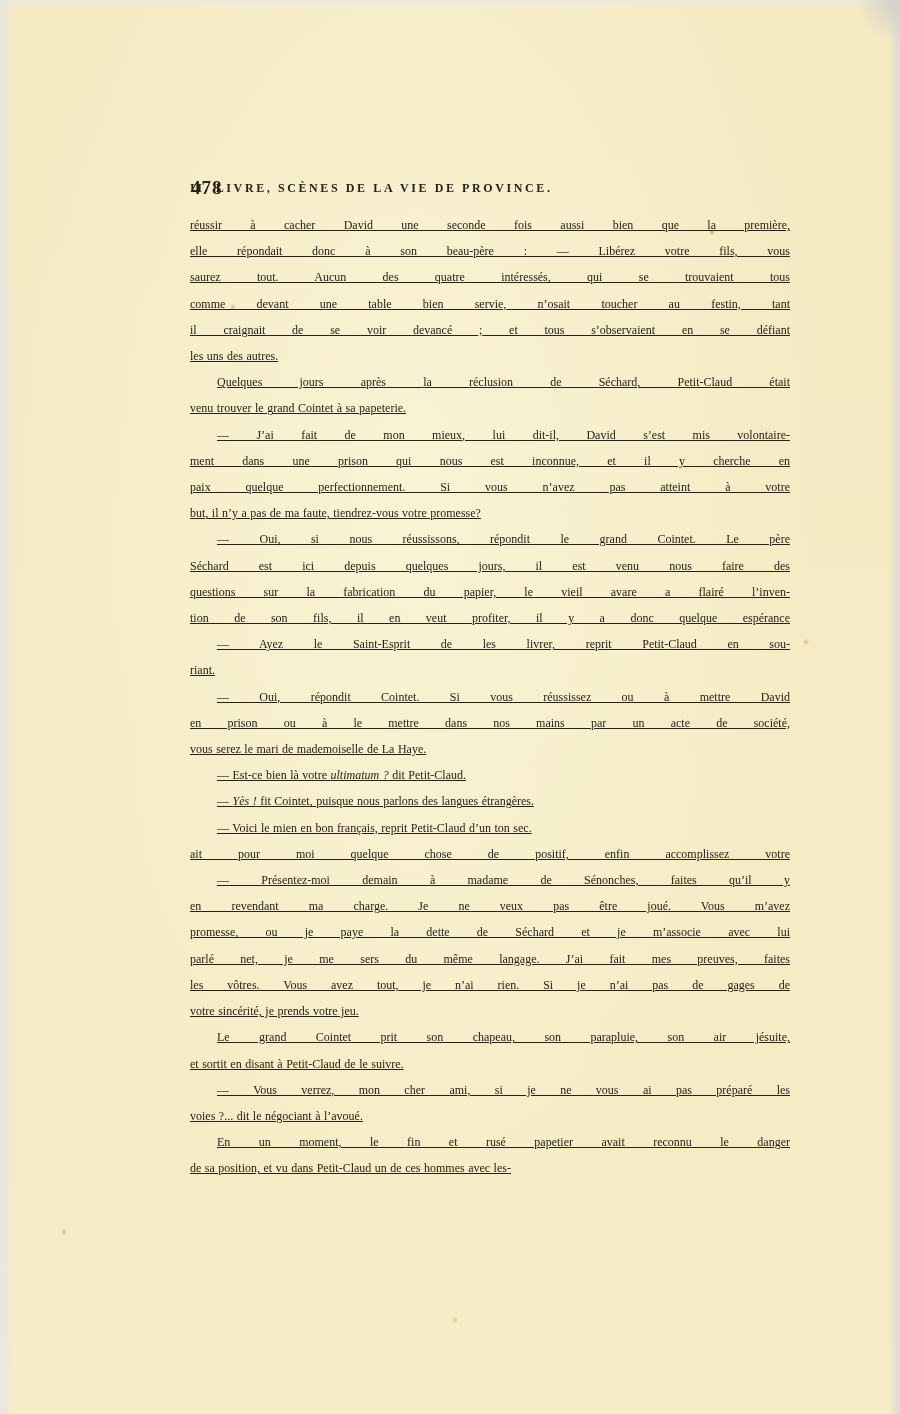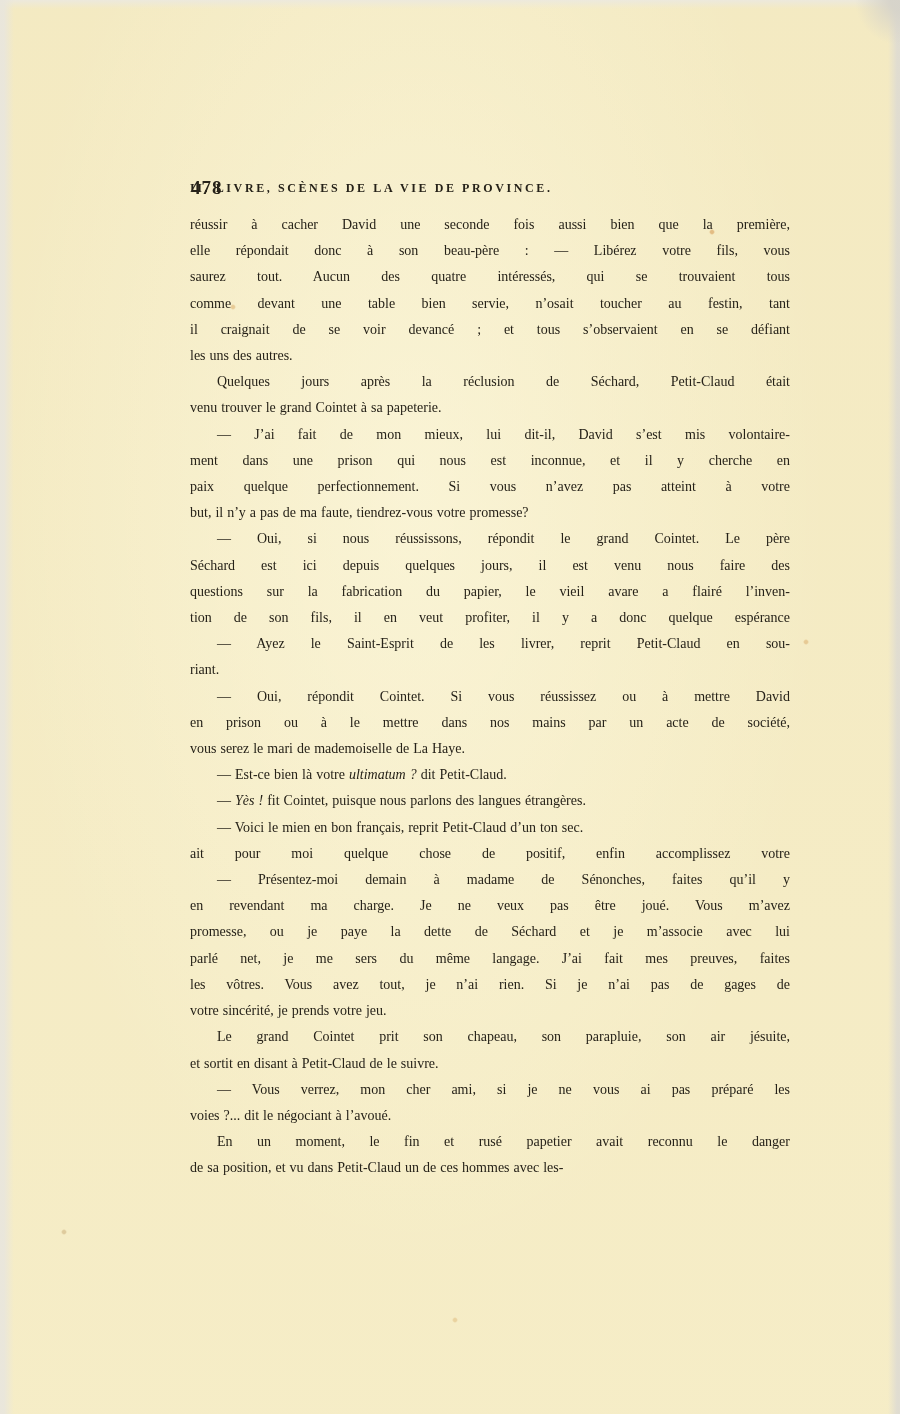--- a/index.html
+++ b/index.html
@@ -52,23 +52,24 @@
   }
   .head-title {
     margin-right: 28px;
     padding-top: 4px;
     font-size: 12px;
     font-weight: 700;
     letter-spacing: 2.6px;
     white-space: nowrap;
   }
   .lines {
-    font-size: 14px;
+    font-size: 12px;
     line-height: 26.2px;
     word-spacing: 0.5px;
+    text-decoration: underline;
   }
   .line {
     text-align: justify;
     text-align-last: justify;
     overflow: hidden;
     white-space: nowrap;
   }
   .line.para-first { text-indent: 27px; }
   .line.para-last { text-align-last: left; }
   .line i { font-style: italic; }

